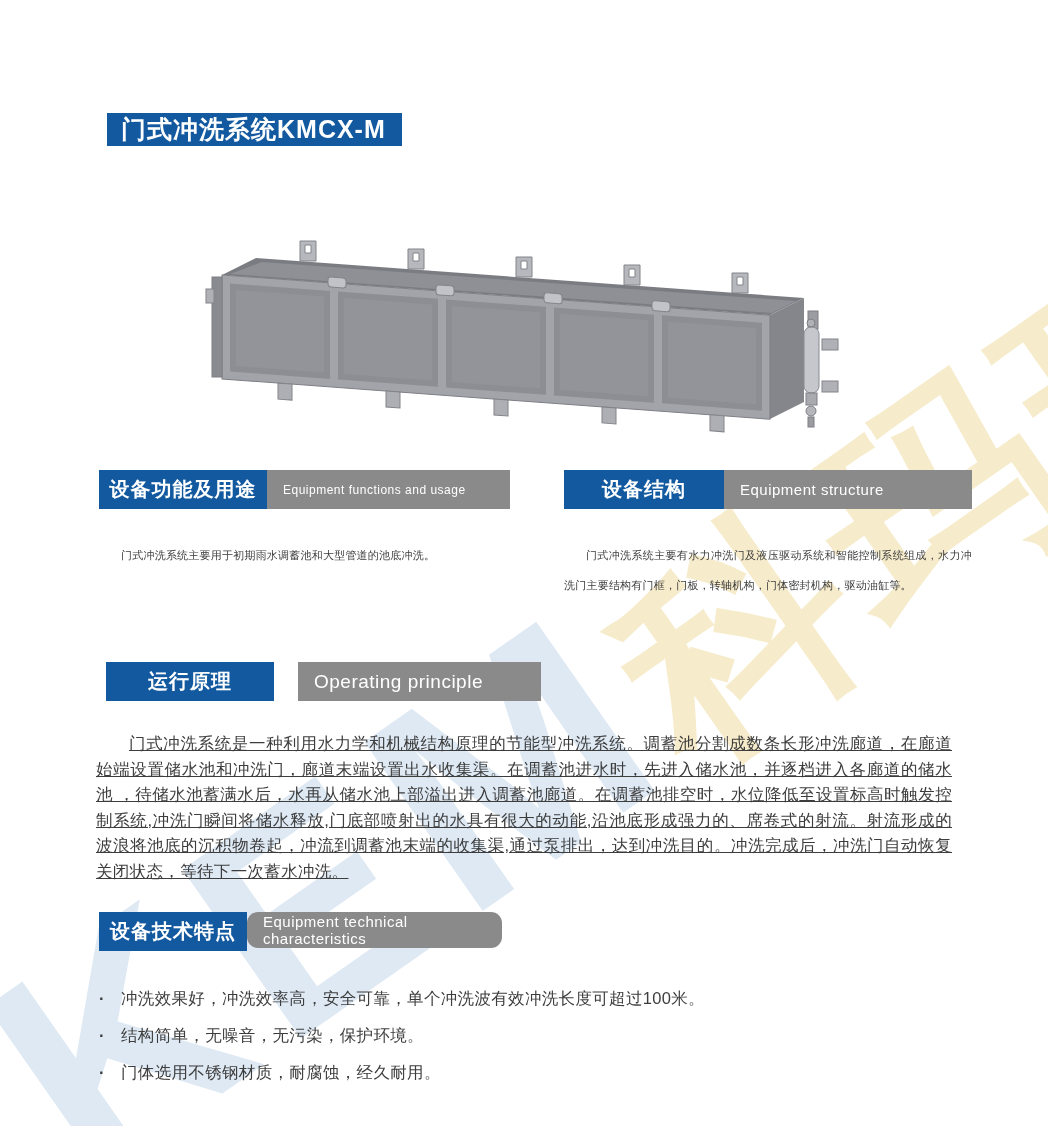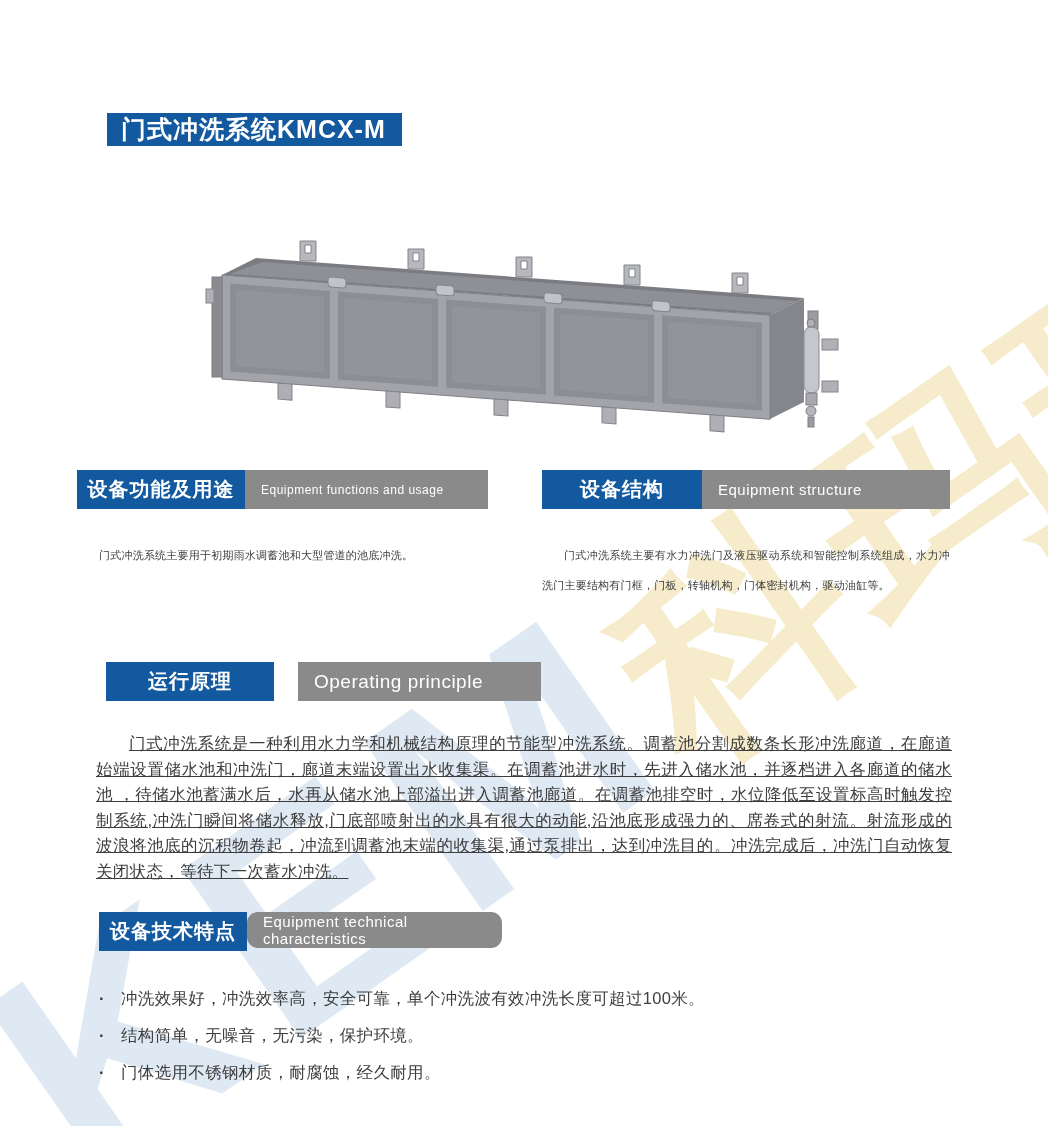--- a/index.html
+++ b/index.html
@@ -71,21 +71,20 @@
   .w-structure-en{width:216px;font-size:15px;}
   .w-principle-cn{width:168px;margin-left:7px;}
   .w-principle-en{width:211px;font-size:19px;margin-left:24px;}
   .w-features-cn{width:148px;}
   .w-features-en{width:223px;font-size:15px;height:36px;border-radius:11px;}
   
   .two-col{
     display:flex;
     margin:25px 98px 0 99px;
     gap:18px;
-    justify-content:flex-end;
   }
   .col{flex:1;}
   .col-right{flex:1.03;margin-left:36px;}
   .col p{
     margin:31px 0 0 0;
     font-size:11px;
     line-height:30px;
     text-align:justify;
     text-indent:2em;
     letter-spacing:.02em;

